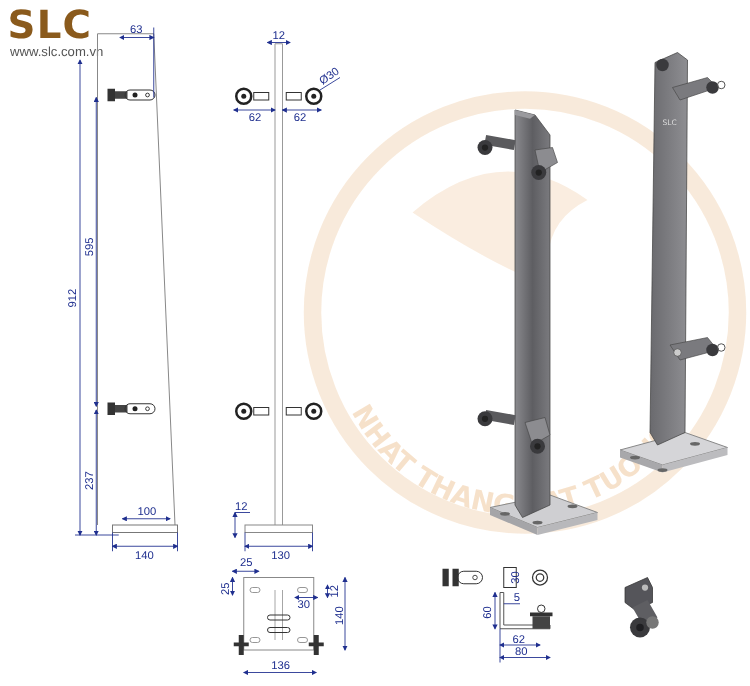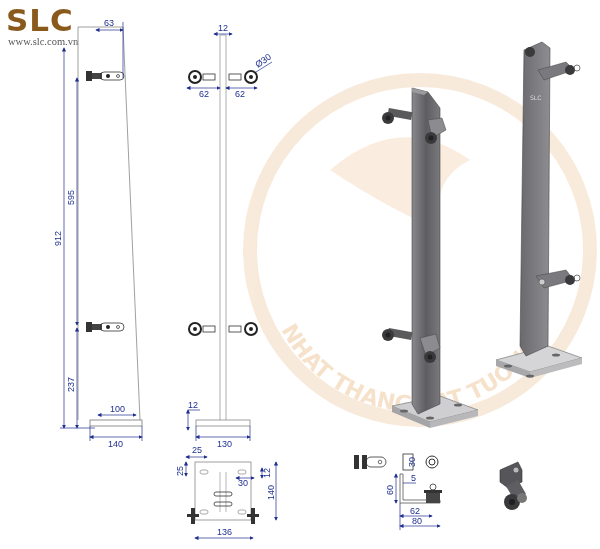--- a/index.html
+++ b/index.html
@@ -1,20 +1,20 @@
 <!DOCTYPE html>
 <html><head>
   <meta charset="utf-8">
   <style>
     html, body { margin: 0; padding: 0; background: #ffffff; }
     body { width: 600px; height: 549px; position: relative; overflow: hidden; font-family: "DejaVu Sans", sans-serif; }
     #canvas { position: absolute; left: 0; top: 0; width: 600px; height: 549px; }
     .logo { position: absolute; left: 6px; top: 4px; width: 92px; height: 44px; }
     .logo-text { position: absolute; left: 0; top: 0; font-family: "DejaVu Sans", sans-serif; font-weight: bold; font-size: 31px; letter-spacing: 1px; color: #8a5a1c; line-height: 32px; }
-    .logo-url { position: absolute; left: 2px; top: 32px; font-family: Liberation Serif, serif; font-size: 10.5px; color: #555; white-space: nowrap; }
+    .logo-url { position: absolute; left: 2px; top: 32px; font-family: Liberation Sans, sans-serif; font-size: 10.5px; color: #555; white-space: nowrap; }
     .dim { font-family: "Liberation Sans", sans-serif; font-size: 9px; fill: #1f2f8f; }
     .wm { font-family: "DejaVu Sans", sans-serif; font-weight: bold; font-size: 22px; fill: #f3d5b5; }
   </style>
 </head>
 <body>
 
 <div class="logo">
   <div class="logo-text">SLC</div>
   <div class="logo-url">www.slc.com.vn</div>
 </div>

